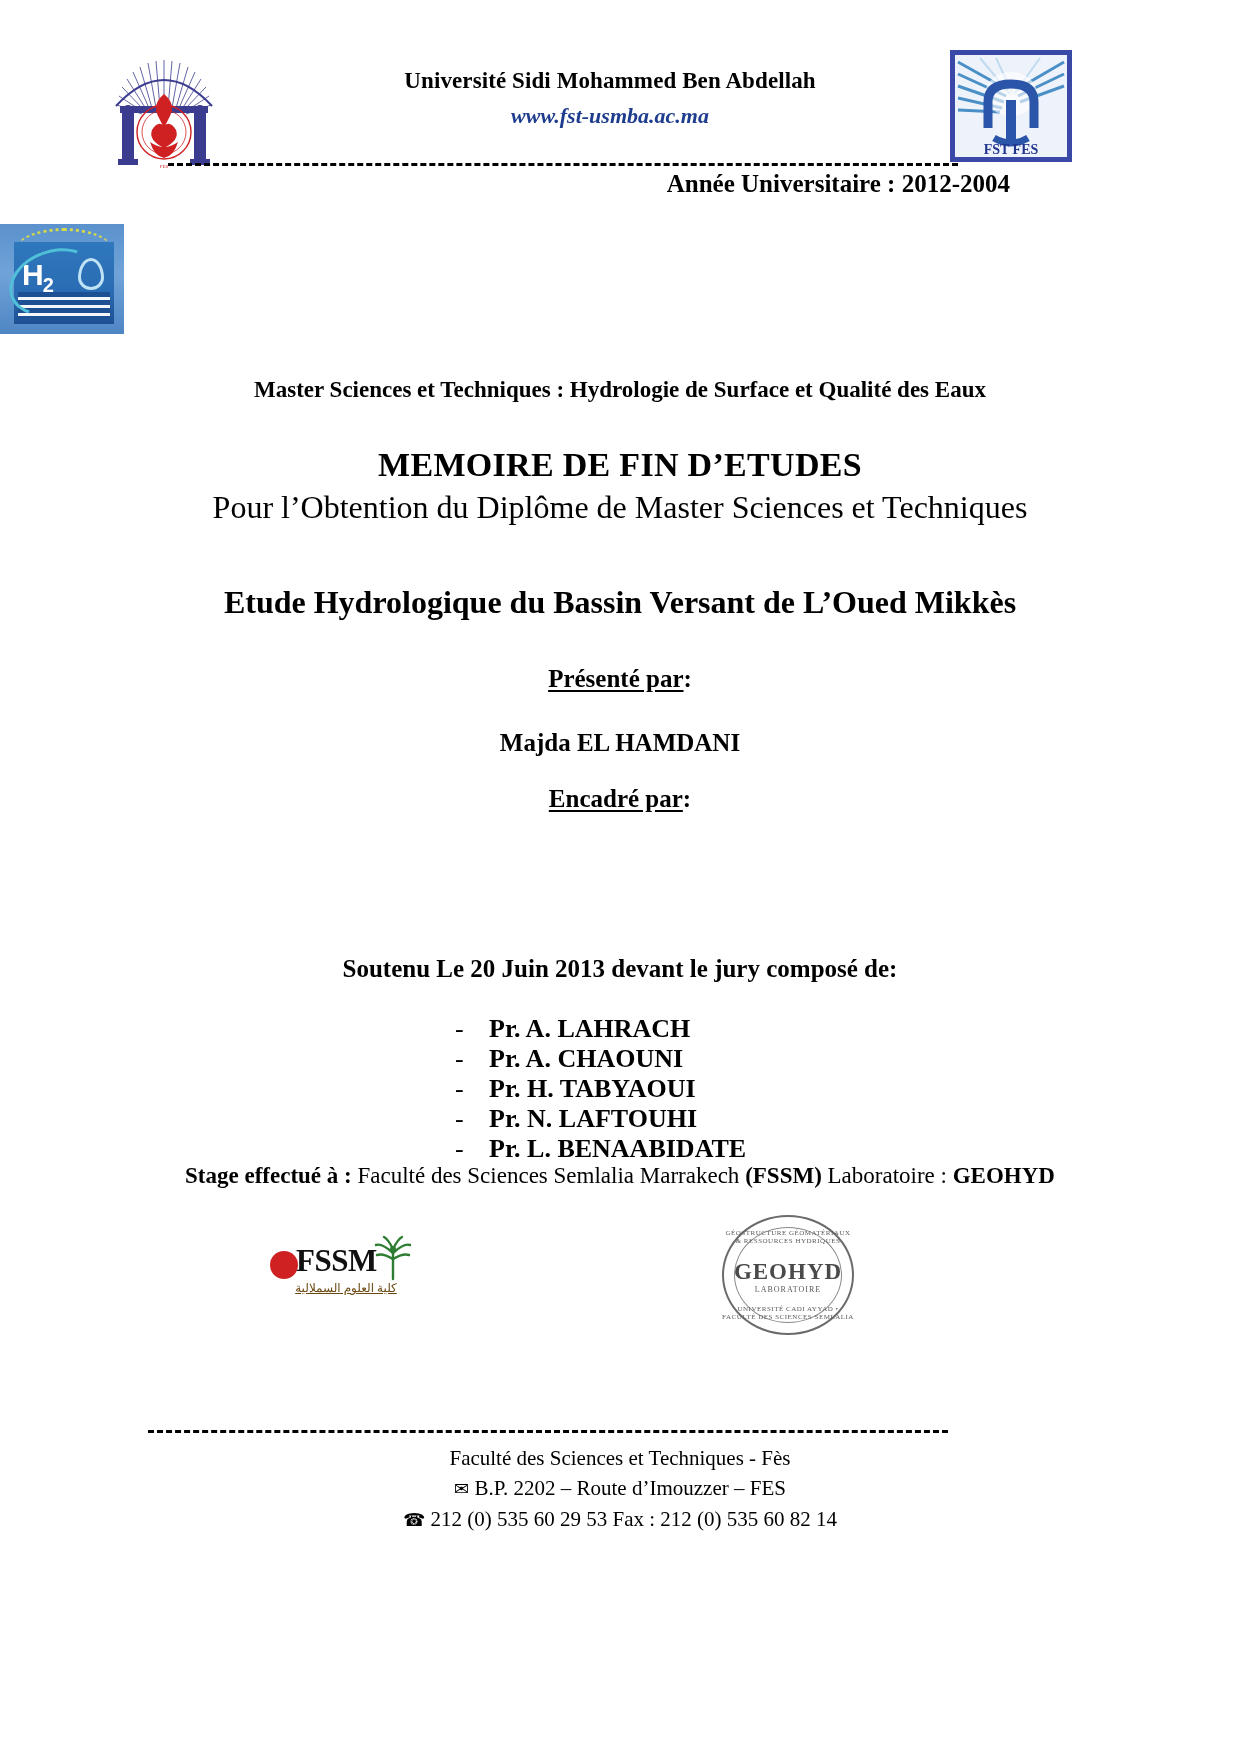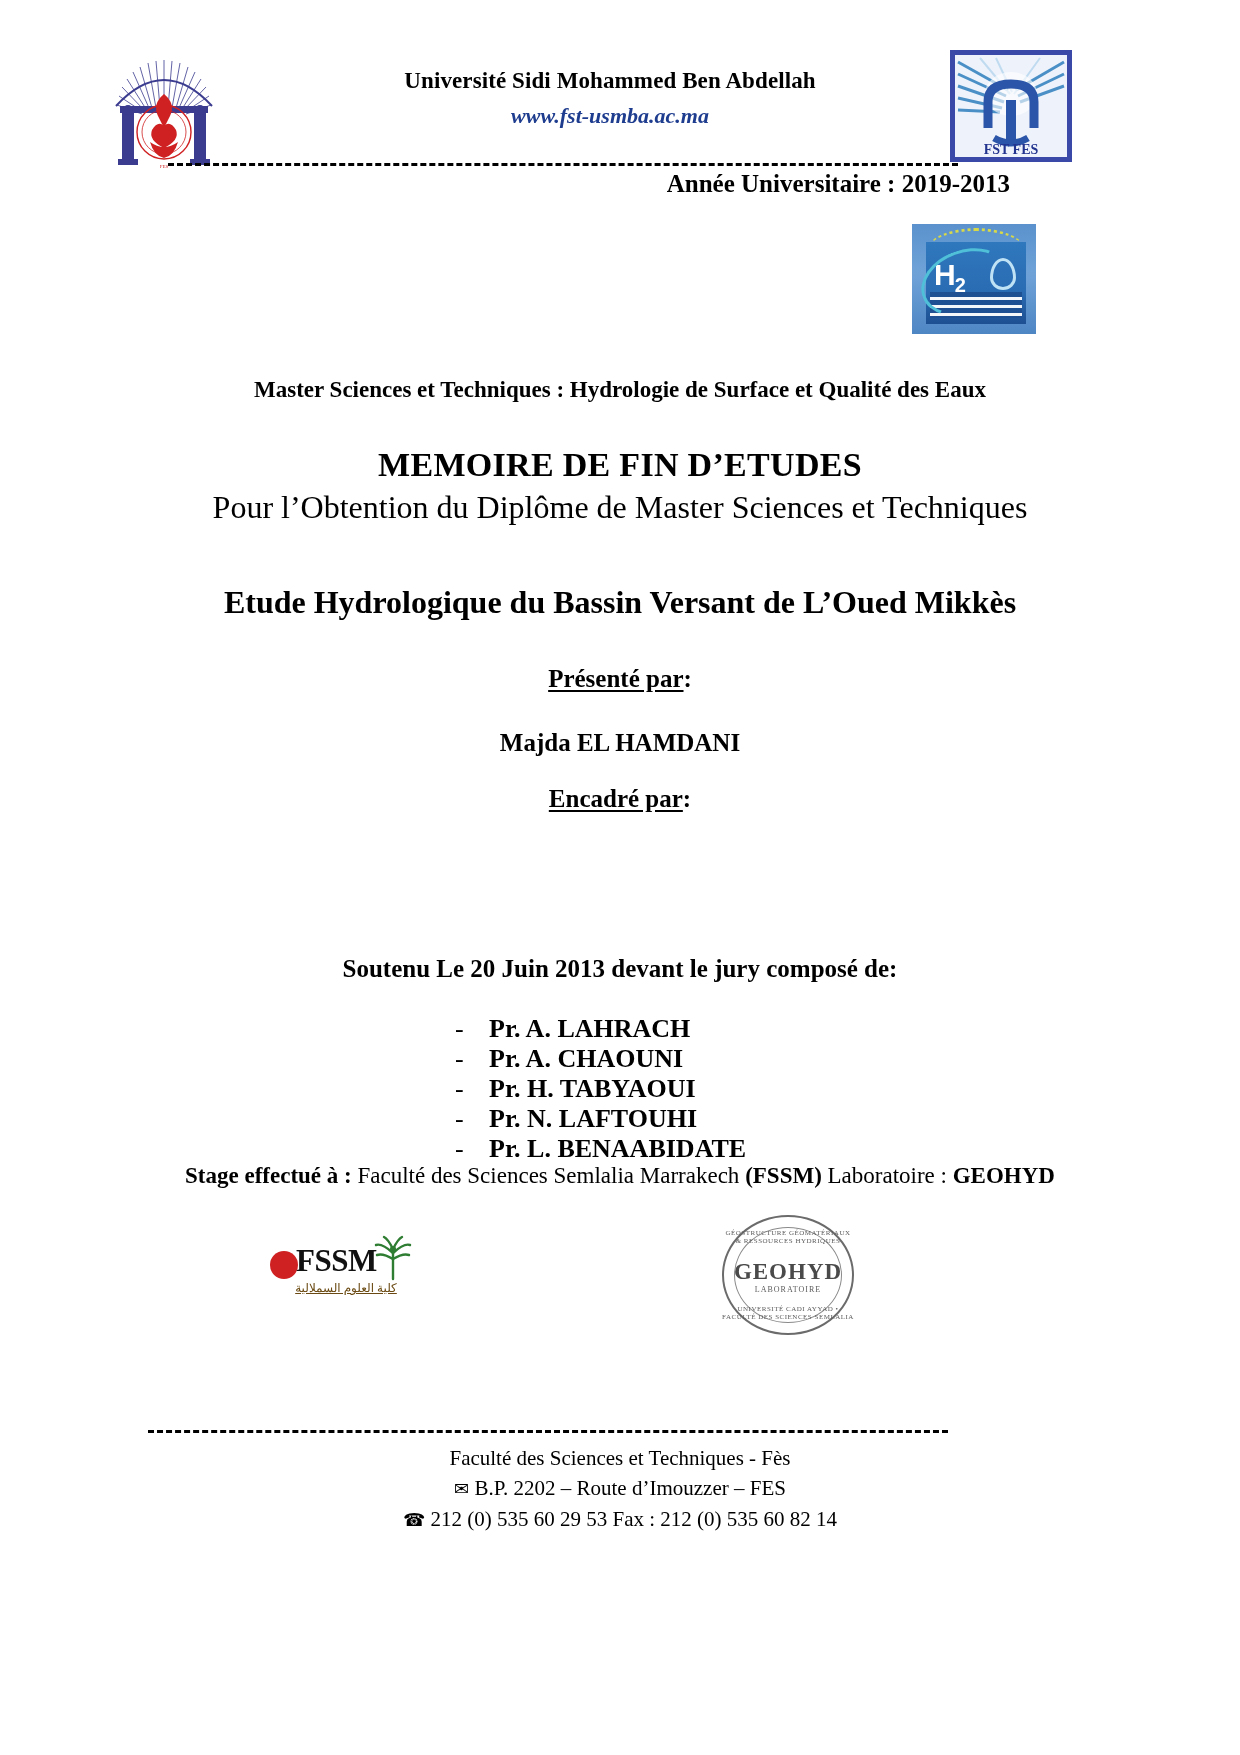--- a/index.html
+++ b/index.html
@@ -80,22 +80,21 @@
     font-size: 25px;
     font-weight: bold;
   }
 
   
   .h2o-wrap {
     position: absolute;
     top: 224px;
     left: 0;
     width: 1020px;
-    text-align: right;
-    padding-left: 16px;
+    text-align: left;
   }
   .h2o-logo {
     display: inline-block;
     position: relative;
     width: 124px;
     height: 110px;
     background: linear-gradient(180deg, #5b92cd 0%, #6fa3d8 45%, #4e86c4 100%);
     vertical-align: top;
   }
   .h2o-inner {
@@ -485,21 +484,21 @@
         <path d="M38 78 L38 52 q0 -18 23 -18 q23 0 23 18 L84 78" fill="none" stroke="#2b55a8" stroke-width="9"></path>
         <rect x="56" y="50" width="10" height="40" fill="#2b55a8"></rect>
         <path d="M44 88 q17 10 34 0" fill="none" stroke="#2b55a8" stroke-width="7"></path>
         <text x="61" y="104" font-size="14" font-weight="bold" fill="#23348f" text-anchor="middle" font-family="serif">FST FES</text>
       </svg>
     </div>
   </div>
 
   <div class="dashed-rule rule-top"></div>
 
-  <div class="year">Année Universitaire : 2019-2013</div>
+  <div class="year">Année Universitaire : 2012-2004</div>
 
   <div class="h2o-wrap">
     <div class="h2o-logo">
       <div class="h2o-arc"></div>
       <div class="h2o-inner">
         <div class="h2o-waves"></div>
         <div class="h2o-text">
           <span>H</span><sub>2</sub>
         </div>
         <div class="h2o-drop"></div>

